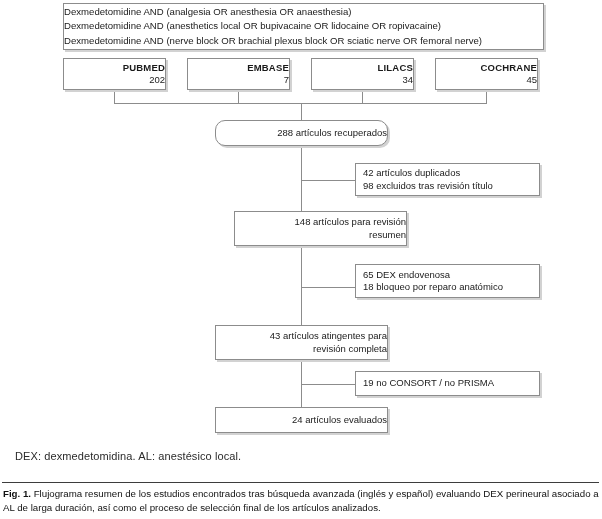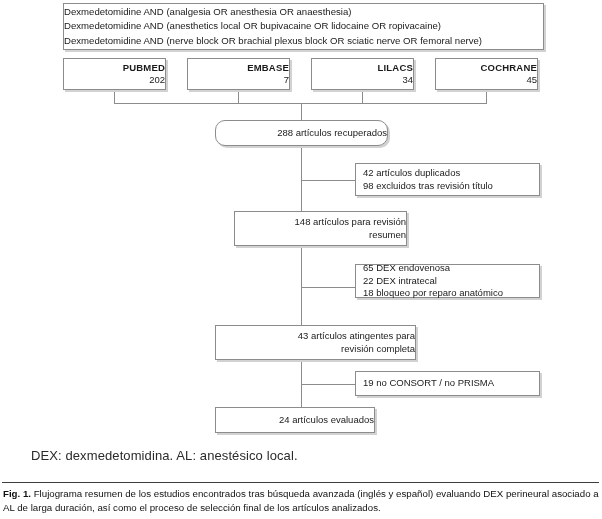--- a/index.html
+++ b/index.html
@@ -77,24 +77,24 @@
   #db-cochrane { left: 435px; }
 
   
   #box-retrieved {
     left: 215px; top: 120px; width: 173px; height: 26px; border-radius: 10px;
   }
   #box-abstract-review {
     left: 215px; top: 211px; width: 173px; height: 35px; margin-left: 19px;
   }
   #box-full-review {
-    left: 215px; top: 325px; width: 201px; height: 35px;
+    left: 215px; top: 325px; width: 173px; height: 35px;
   }
   #box-evaluated {
-    left: 215px; top: 407px; width: 160px; height: 26px; padding-left: 9px;
+    left: 215px; top: 407px; width: 173px; height: 26px; padding-left: 9px;
   }
 
   
   #box-excl-1 {
     left: 355px; top: 163px; width: 185px; height: 33px;
   }
   #box-excl-2 {
     left: 355px; top: 264px; width: 185px; height: 34px;
   }
   #box-excl-3 {
@@ -125,23 +125,23 @@
   #spine-3 { left: 301px; top: 360px; height: 48px; }
 
   
   #arm-1 { left: 301px; top: 180px; width: 55px; }
   #arm-2 { left: 301px; top: 287px; width: 55px; }
   #arm-3 { left: 301px; top: 384px; width: 55px; }
 
   
   #footnote {
     position: absolute;
-    left: 31px;
+    left: 15px;
     top: 451px;
-    font-size: 13px;
+    font-size: 11px;
     line-height: 10px;
     color: #2b2b2b;
     letter-spacing: 0.1px;
   }
 
   
   #caption-rule {
     position: absolute;
     left: 2px;
     top: 482px;
@@ -245,21 +245,20 @@
   <div class="box left-align" id="box-excl-1">
     <div class="lines">
       <span>42 artículos duplicados</span>
       <span>98 excluidos tras revisión título</span>
     </div>
   </div>
 
   <div class="box left-align" id="box-excl-2">
     <div class="lines">
       <span>65 DEX endovenosa</span>
-      <span>22 DEX intratecal</span>
       <span>18 bloqueo por reparo anatómico</span>
     </div>
   </div>
 
   <div class="box left-align" id="box-excl-3">
     <div class="lines">
       <span>19 no CONSORT / no PRISMA</span>
     </div>
   </div>
 

